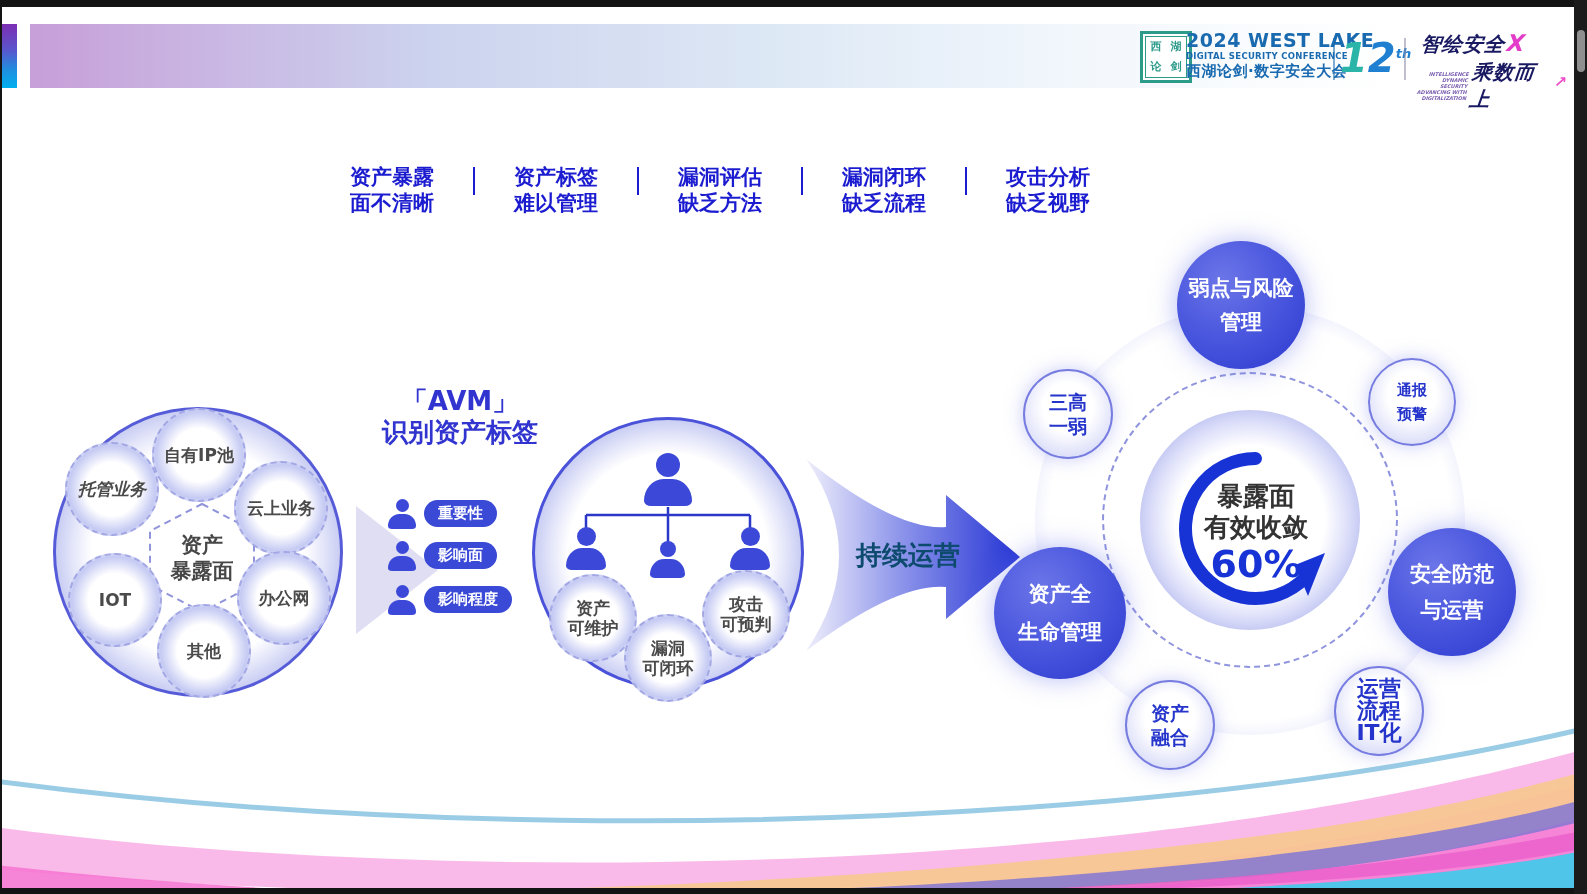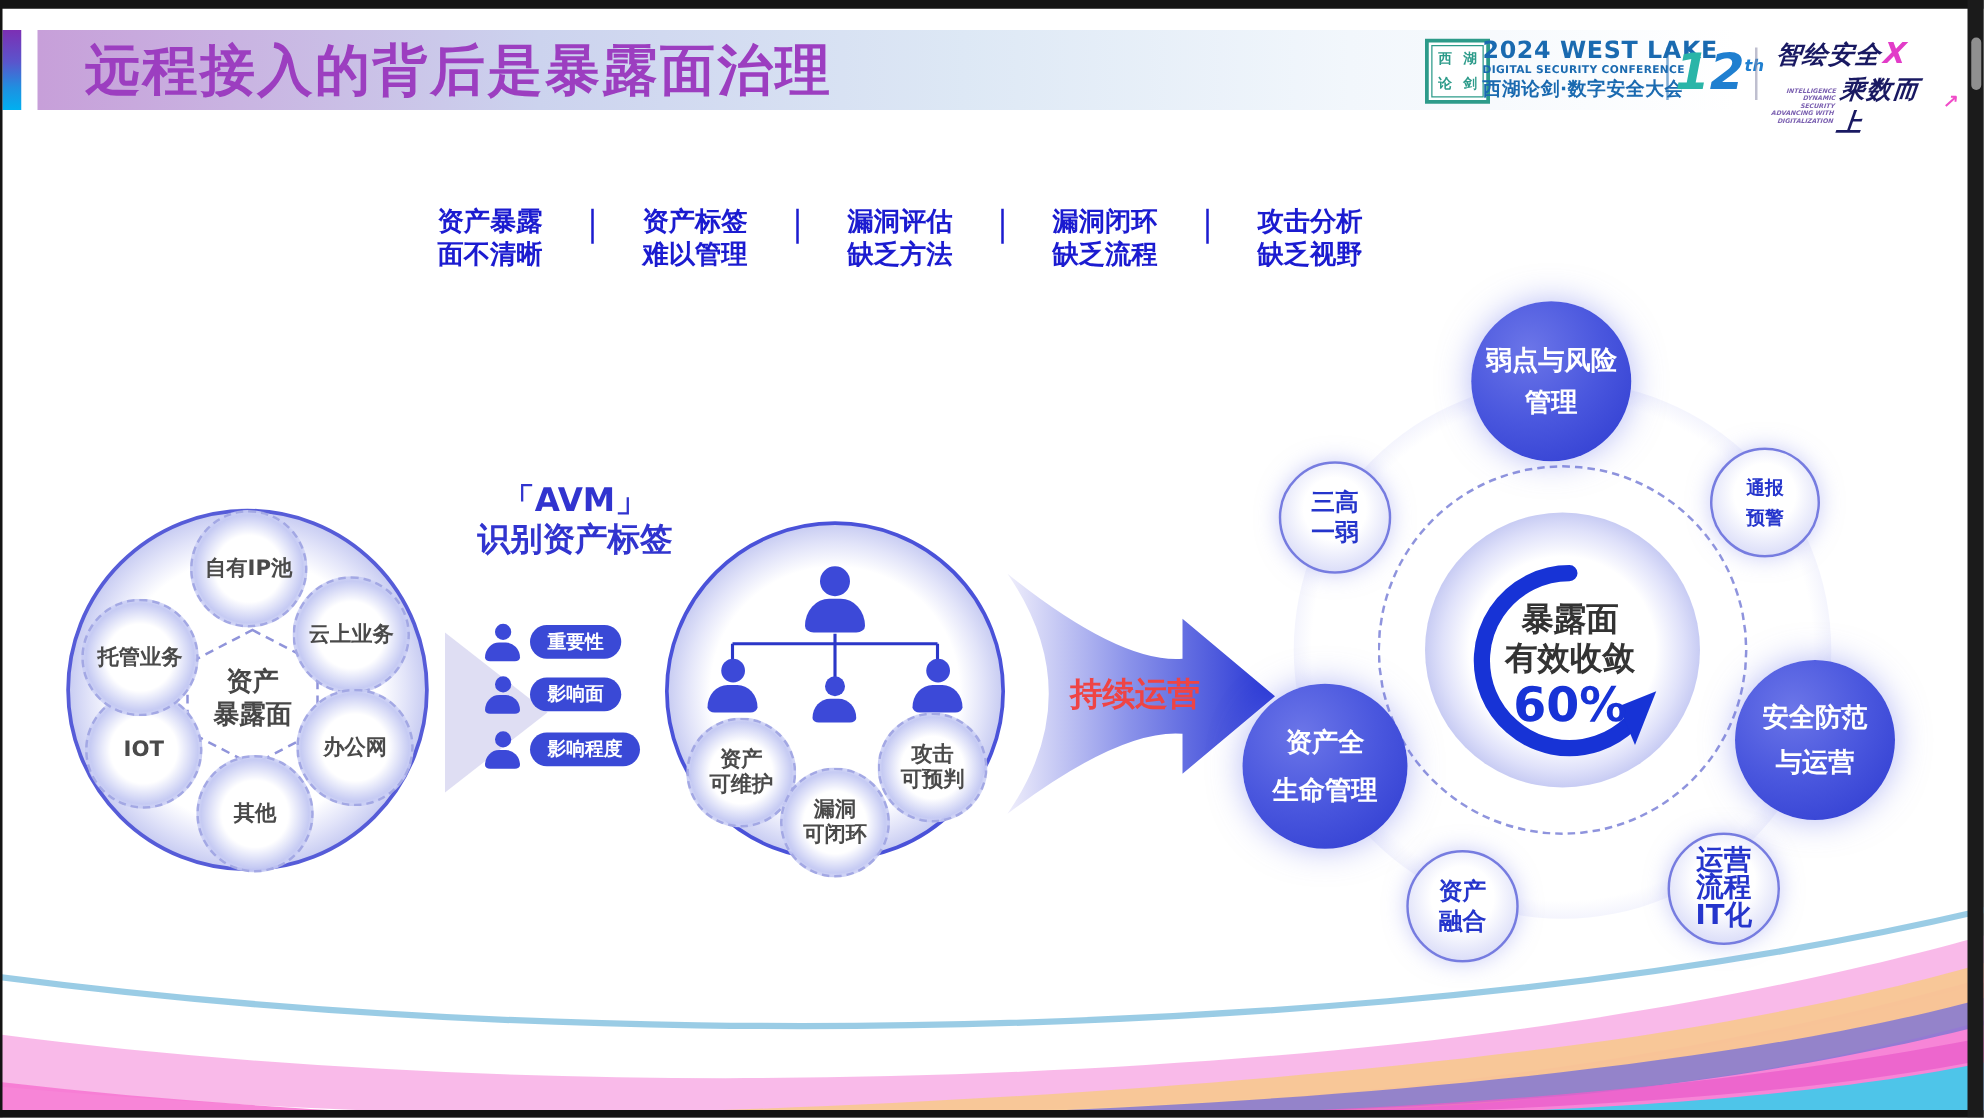--- a/index.html
+++ b/index.html
@@ -81,21 +81,21 @@
   .person{display:flex;flex-direction:column;align-items:center;gap:2px;}
   .p-head{background:#3c49d8;border-radius:50%;}
   .p-body{background:#3c49d8;border-radius:50% 50% 18% 18% / 100% 100% 24% 24%;}
   .person.lg .p-head{width:24px;height:24px;} .person.lg .p-body{width:48px;height:27px;}
   .person.md .p-head{width:19px;height:19px;} .person.md .p-body{width:40px;height:22px;}
   .person.md2 .p-head{width:16px;height:16px;} .person.md2 .p-body{width:35px;height:19px;}
   .person.xs .p-head{width:13px;height:13px;} .person.xs .p-body{width:28px;height:15px;}
 
   
   .flow-arrow{left:800px;top:455px;}
-  .flow-label{left:843px;top:538px;width:130px;text-align:center;font-size:26px;font-weight:900;color:#ef4444;}
+  .flow-label{left:843px;top:538px;width:130px;text-align:center;font-size:26px;font-weight:900;color:#0c4a6e;}
 
   
   .hub-outer-glow{left:1035px;top:305px;width:430px;height:430px;border-radius:50%;
     background:radial-gradient(circle,rgba(255,255,255,0) 66%,rgba(186,190,243,.55) 82%,rgba(214,217,249,.35) 91%,rgba(255,255,255,0) 98%);}
   .hub-dashed{left:1102px;top:372px;width:296px;height:296px;border-radius:50%;
     border:2px dashed #7c82d8;opacity:.85;box-sizing:border-box;}
   .hub-inner-glow{left:1140px;top:410px;width:220px;height:220px;border-radius:50%;
     background:radial-gradient(circle,#ffffff 48%,#dfe1fa 62%,#bcc1f0 75%,#e8eafc 87%,rgba(255,255,255,0) 100%);}
   .cycle-svg{left:1173px;top:446px;}
   .hub-center-text{left:1166px;top:481px;width:180px;text-align:center;}
@@ -131,21 +131,20 @@
     <path d="M-5,138 C360,186 780,182 1120,146 C1340,122 1500,84 1592,58 L1592,96 C1470,130 1320,164 1110,182 C780,210 360,214 -5,180 Z" fill="#f7a3e1" opacity="0.75"></path>
     <path d="M-5,176 C360,218 720,214 1060,186 C1320,164 1500,118 1592,92 L1592,205 L-5,205 Z" fill="#f678d3" opacity="0.9"></path>
     <path d="M330,205 C720,200 1060,176 1310,140 C1440,120 1540,96 1592,80 L1592,126 C1500,152 1380,178 1180,194 C1000,207 700,210 330,205 Z" fill="#f8c794" opacity="0.95"></path>
     <path d="M660,205 C1010,198 1270,172 1450,140 C1520,127 1566,116 1592,108 L1592,130 C1520,148 1420,170 1270,186 C1120,200 900,207 660,205 Z" fill="#8278d2" opacity="0.85"></path>
     <path d="M860,205 C1150,200 1390,180 1592,140 L1592,158 C1420,192 1160,205 860,205 Z" fill="#ea5ecb" opacity="0.8"></path>
     <path d="M1030,205 C1290,201 1470,186 1592,160 L1592,205 Z" fill="#44c8ea" opacity="0.95"></path>
   </svg>
 
   <div class="abs title-banner"></div>
   <div class="abs accent-bar"></div>
-  <div class="abs slide-title">远程接入的背后是暴露面治理</div>
 
   <div class="abs seal">
     <div class="seal-inner">
       <span>西</span>
       <span>湖</span>
       <span>论</span>
       <span>剑</span>
     </div>
   </div>
   <div class="abs conf-text">
@@ -211,21 +210,21 @@
     </div>
   <div class="abs glow-sat" style="left:237px;top:551px;width:94px;height:94px;">
       <span>办公网</span>
     </div>
   <div class="abs glow-sat" style="left:157px;top:604px;width:94px;height:94px;">
       <span>其他</span>
     </div>
   <div class="abs glow-sat" style="left:68px;top:553px;width:94px;height:94px;">
       <span>IOT</span>
     </div>
-  <div class="abs glow-sat" style="left:65px;top:479px;width:94px;height:94px;">
+  <div class="abs glow-sat" style="left:65px;top:442px;width:94px;height:94px;font-style:italic;">
       <span>托管业务</span>
     </div>
 
   <div class="abs tri"></div>
 
   <div class="abs avm-title">
     <div>「AVM」</div>
     <div>识别资产标签</div>
   </div>
   <div class="abs person xs" style="left:388px;top:499px;">

